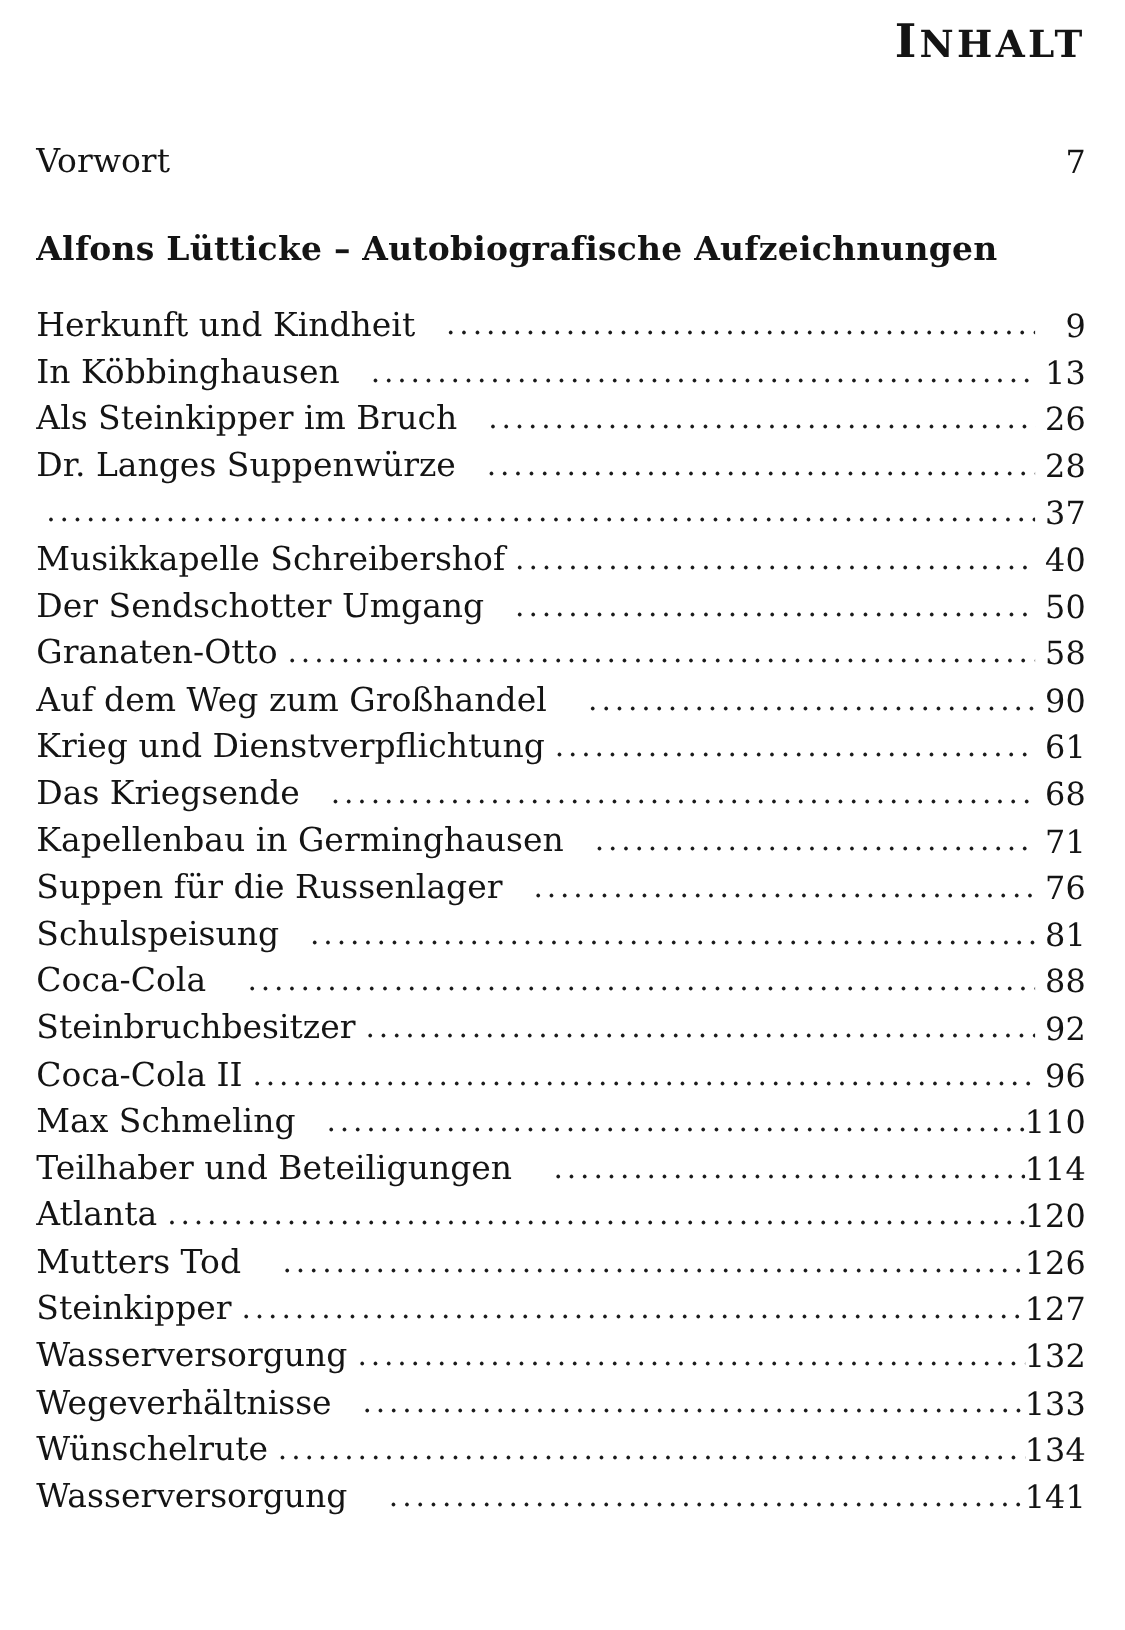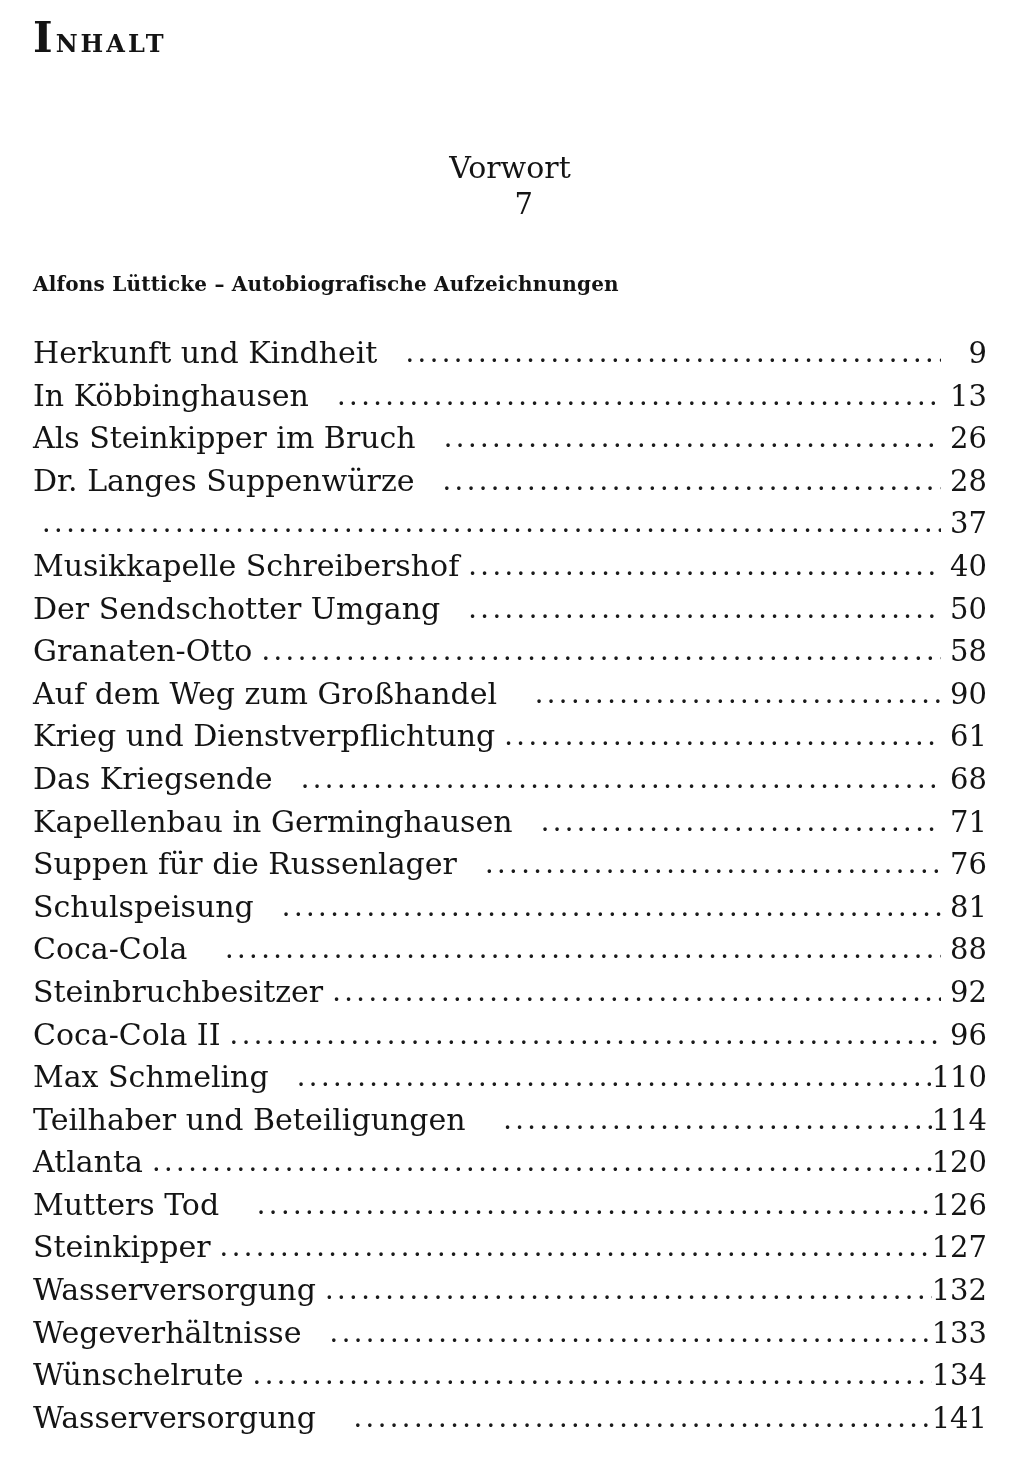--- a/index.html
+++ b/index.html
@@ -16,44 +16,43 @@
   }
   .page {
     box-sizing: border-box;
     width: 1023px;
     height: 1482px;
     padding: 14px 36px 0 33px;
   }
   
   .title {
     margin: 0;
-    text-align: left;
-    font-size: 24px;
+    text-align: right;
+    font-size: 34px;
     font-weight: 600;
     line-height: 48px;
     letter-spacing: 3px;
     text-transform: uppercase;
   }
   .title::first-letter {
     font-size: 42px;
   }
   
   .preface-row {
     display: flex;
     align-items: center;
-    margin-top: 82px;
+    margin-top: 64px;
     font-size: 30px;
     line-height: 36px;
-    flex-direction: column;
   }
   .fill { flex: 1; }
   
   .section-heading {
     margin: 42px 0 0 0;
-    font-size: 20px;
+    font-size: 30px;
     font-weight: 700;
     line-height: 40px;
     letter-spacing: 0.2px;
   }
   
   .toc {
     margin-top: 28px;
   }
   .toc-row {
     display: flex;

